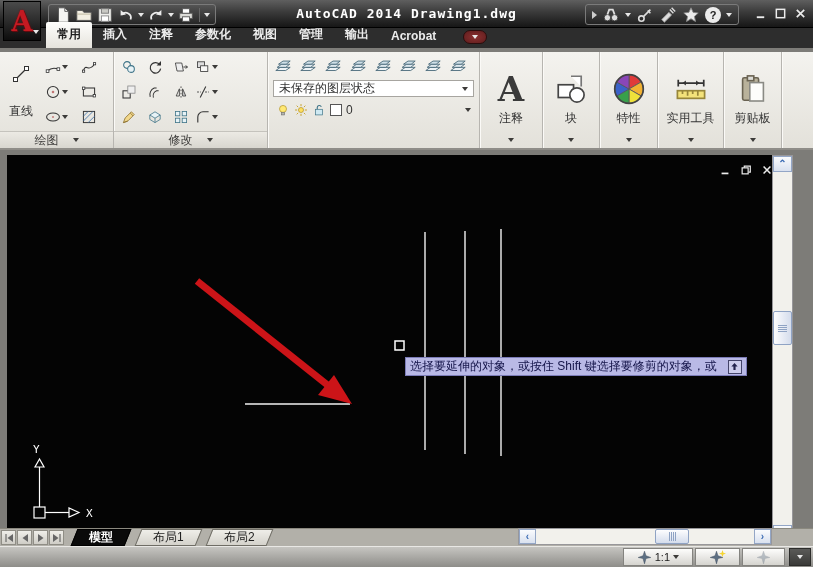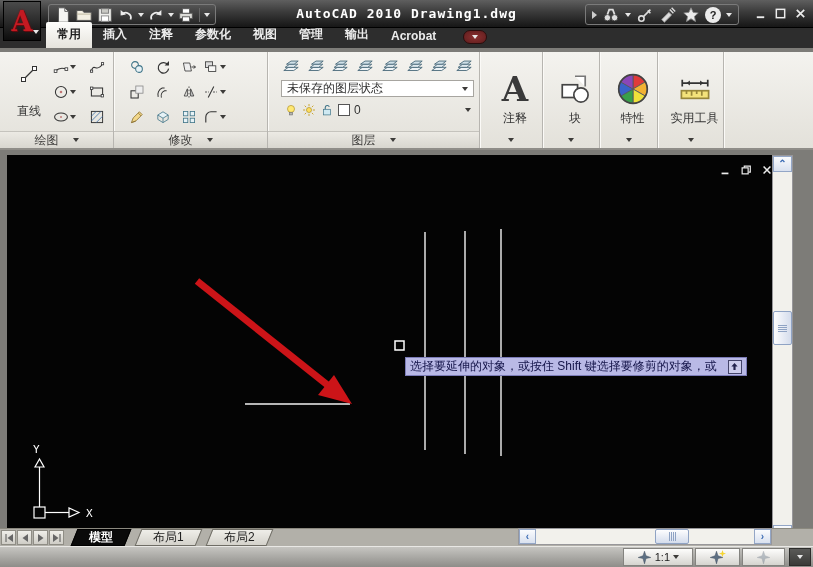--- a/index.html
+++ b/index.html
@@ -35,21 +35,21 @@
   .tabrow { position:absolute; top:28px; left:0; width:813px; height:20px; background:#2d2d2d;
     display:flex; align-items:flex-end; padding-left:46px; }
   .tab { padding:4px 11px 5px; font-size:12px; font-weight:bold; color:#ececec; }
   .tab.active { background:linear-gradient(#fefefc,#e6e4dd); color:#1f1f1f; border-radius:2px 2px 0 0; }
   .acro-dd { margin-left:16px; margin-bottom:4px; width:24px; height:14px; border-radius:7px;
     background:radial-gradient(#8c3030,#5e1d1d); border:1px solid #2a0d0d; display:flex; align-items:center; justify-content:center; }
 
   
   .ribbon { position:absolute; top:52px; left:0; width:813px; height:98px;
     background:linear-gradient(#f4f3ef,#e3e1da); border-bottom:2px solid #8f8d88; display:flex; }
-  .panel { position:relative; height:96px; border-right:1px solid #b7b5b0; box-shadow:1px 0 0 #fbfaf7;padding-left:8px; }
+  .panel { position:relative; height:96px; border-right:1px solid #b7b5b0; box-shadow:1px 0 0 #fbfaf7; }
   .pfoot { position:absolute; bottom:0; left:0; right:0; height:17px; display:flex; align-items:center; justify-content:center;
     gap:14px; font-size:12px; color:#3e3d3b; background:linear-gradient(#eceae4,#d8d6cf); border-top:1px solid #c5c3bd; }
   .bigbtn { display:flex; flex-direction:column; align-items:center; justify-content:center; gap:19px;
     width:42px; height:76px; font-size:12px; color:#333; }
   .cell { width:25px; height:25px; display:flex; align-items:center; justify-content:center; gap:1px; }
   .icon16 { width:16px; height:16px; } .icon18 { width:18px; height:18px; } .icon20 { width:20px; height:20px; }
   .pbody { display:flex; align-items:flex-start; padding-top:2px; }
 
   .grid2 { display:grid; grid-template-columns:32px 28px; grid-auto-rows:25px; margin-left:2px; }
   .grid4 { display:grid; grid-template-columns:repeat(4,26px); grid-auto-rows:25px; margin-left:2px; }
@@ -354,21 +354,21 @@
         </span>
       <span class="cvl"></span>
       <span class="ticon">
           <svg class="icon18">
             <use href="#i-print"></use>
           </svg>
         </span>
       <span class="sep"></span>
       <span class="cvl"></span>
     </div>
-    <div class="title">AutoCAD 2010  Drawing1.dwg</div>
+    <div class="title">AutoCAD 2014  Drawing1.dwg</div>
     <div class="infocenter">
       <span class="play"></span>
       <span class="ticon">
           <svg class="icon18">
             <use href="#i-binoc"></use>
           </svg>
         </span>
       <span class="cvl"></span>
       <span class="ticon">
           <svg class="icon18">
@@ -603,24 +603,20 @@
         <svg width="14" height="14">
             <use href="#i-sun"></use>
           </svg>
         <svg width="14" height="14">
             <use href="#i-lock"></use>
           </svg>
         <span class="swatch"></span>
         <span>0</span>
         <span class="cv" style="margin-left:auto"></span>
       </div>
-      <div class="pfoot">
-          <span>图层</span>
-          <span class="cv"></span>
-        </div>
     </div>
 
     <div class="panel bigpanel" style="width:63px">
       <div class="icon-area">
           <span class="glyphA">A</span>
         </div>
       <span class="blabel">注释</span>
       <div class="pfoot">
           <span class="cv"></span>
         </div>
@@ -655,20 +651,31 @@
           <svg width="36" height="34">
             <use href="#i-ruler"></use>
           </svg>
         </div>
       <span class="blabel">实用工具</span>
       <div class="pfoot">
           <span class="cv"></span>
         </div>
     </div>
 
+    <div class="panel bigpanel" style="width:58px">
+      <div class="icon-area">
+          <svg width="32" height="34">
+            <use href="#i-clip"></use>
+          </svg>
+        </div>
+      <span class="blabel">剪贴板</span>
+      <div class="pfoot">
+          <span class="cv"></span>
+        </div>
+    </div>
 
     <div style="flex:1"></div>
   </div>
 
   <div class="workspace">
 
     <div class="canvas">
       <svg width="765" height="373">
 
         <path d="M418 77V295" stroke="#f2f2f2" stroke-width="1.4"></path>

